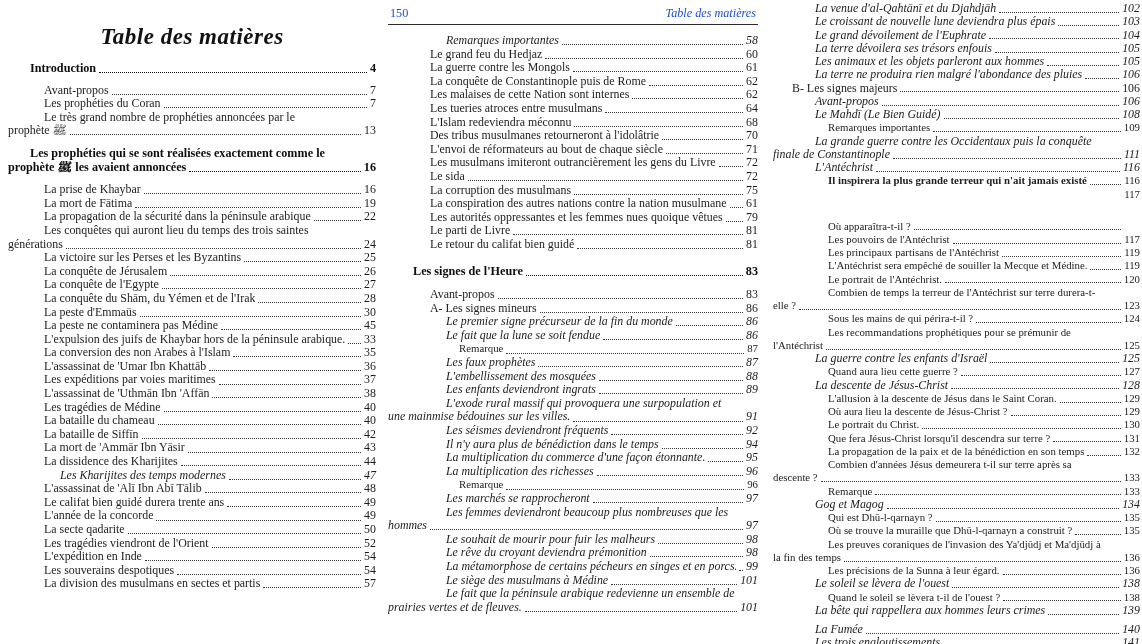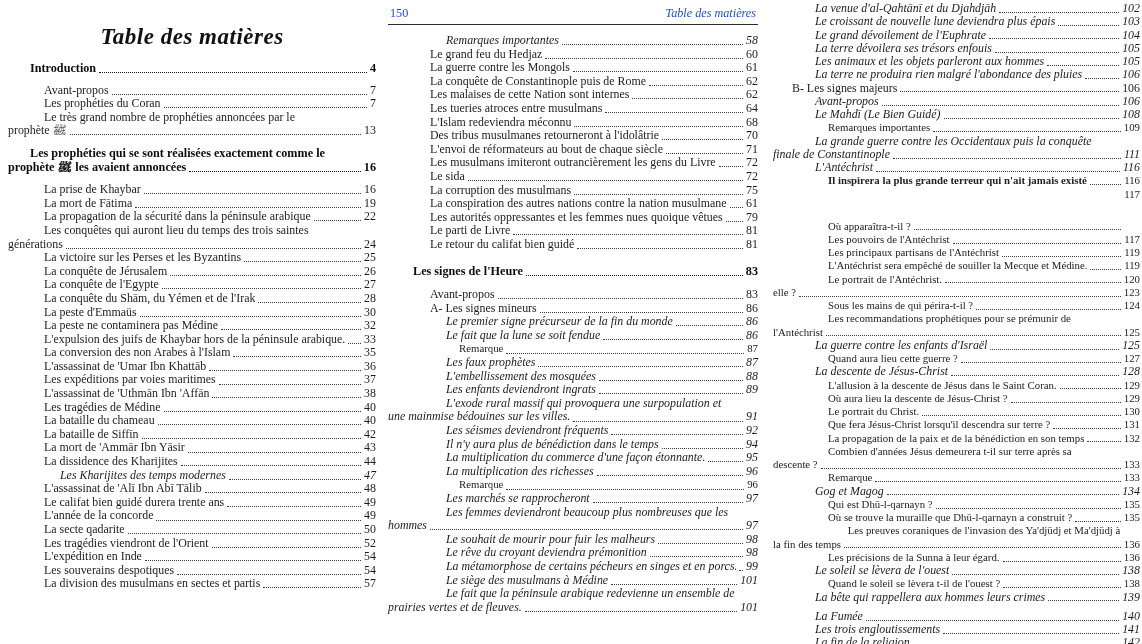--- a/index.html
+++ b/index.html
@@ -146,21 +146,21 @@
         <div class="row">
           <span class="txt" style="padding-left: 36px;">La peste d'Emmaüs</span>
           <span class="dots"></span>
           <span class="pg">30</span>
         </div>
       </div>
       <div class="entry s-norm">
         <div class="row">
           <span class="txt" style="padding-left: 36px;">La peste ne contaminera pas Médine</span>
           <span class="dots"></span>
-          <span class="pg">32</span>
+          <span class="pg">45</span>
         </div>
       </div>
       <div class="entry s-norm">
         <div class="row">
           <span class="txt" style="padding-left: 36px;">L'expulsion des juifs de Khaybar hors de la péninsule arabique.</span>
           <span class="dots"></span>
           <span class="pg">33</span>
         </div>
       </div>
       <div class="entry s-norm">
@@ -693,20 +693,21 @@
         </div>
       </div>
       <div class="entry s-small">
         <div class="row">
           <span class="txt" style="padding-left: 55px;">Le portrait de l'Antéchrist.</span>
           <span class="dots"></span>
           <span class="pg">120</span>
         </div>
       </div>
       <div class="entry s-small">
+        <div class="l1" style="padding-left: 55px;">Combien de temps la terreur de l'Antéchrist sur terre durera-t-</div>
         <div class="row">
           <span class="txt" style="padding-left: 0px;">elle ?</span>
           <span class="dots"></span>
           <span class="pg">123</span>
         </div>
       </div>
       <div class="entry s-small">
         <div class="row">
           <span class="txt" style="padding-left: 55px;">Sous les mains de qui périra-t-il ?</span>
           <span class="dots"></span>
@@ -807,21 +808,21 @@
         </div>
       </div>
       <div class="entry s-small">
         <div class="row">
           <span class="txt" style="padding-left: 55px;">Où se trouve la muraille que Dhū-l-qarnayn a construit ?</span>
           <span class="dots"></span>
           <span class="pg">135</span>
         </div>
       </div>
       <div class="entry s-small">
-        <div class="l1" style="padding-left: 55px; text-align: center;">Les preuves coraniques de l'invasion des Ya'djūdj et Ma'djūdj à</div>
+        <div class="l1" style="padding-left: 55px;">Les preuves coraniques de l'invasion des Ya'djūdj et Ma'djūdj à</div>
         <div class="row">
           <span class="txt" style="padding-left: 0px;">la fin des temps</span>
           <span class="dots"></span>
           <span class="pg">136</span>
         </div>
       </div>
       <div class="entry s-small">
         <div class="row">
           <span class="txt" style="padding-left: 55px;">Les précisions de la Sunna à leur égard.</span>
           <span class="dots"></span>

